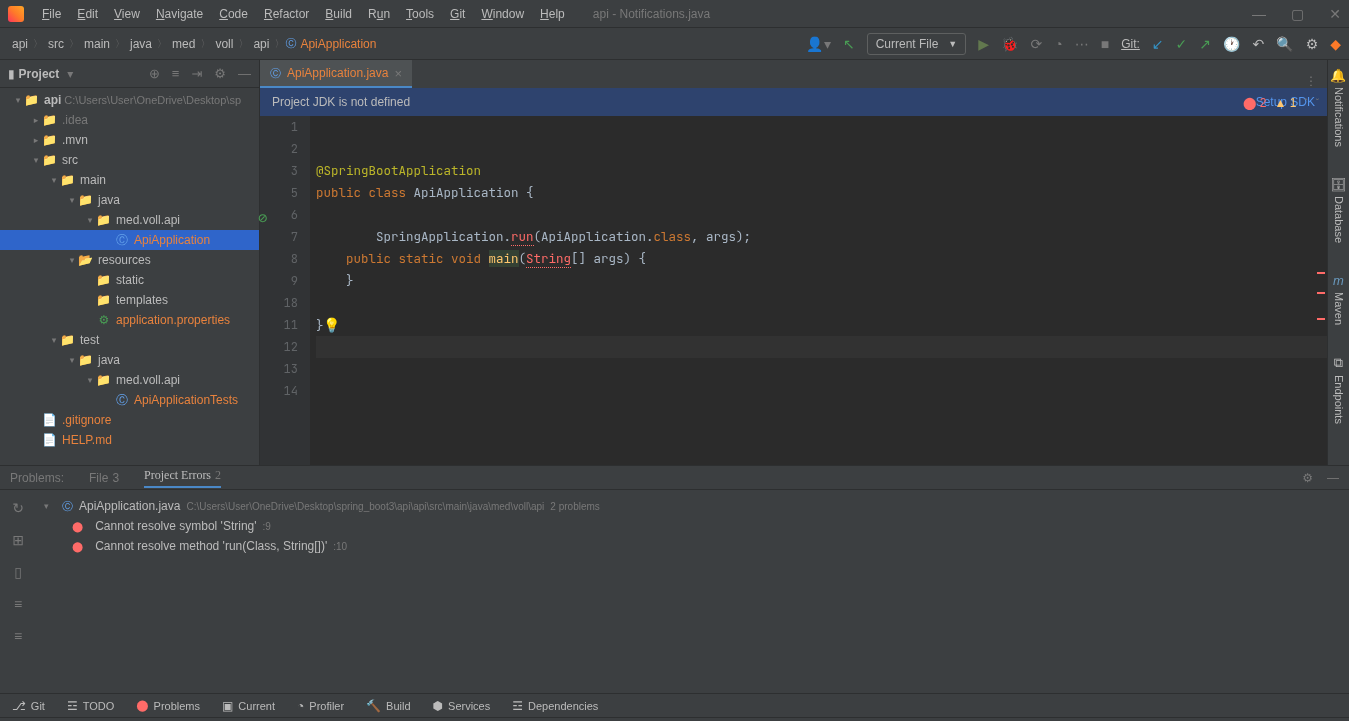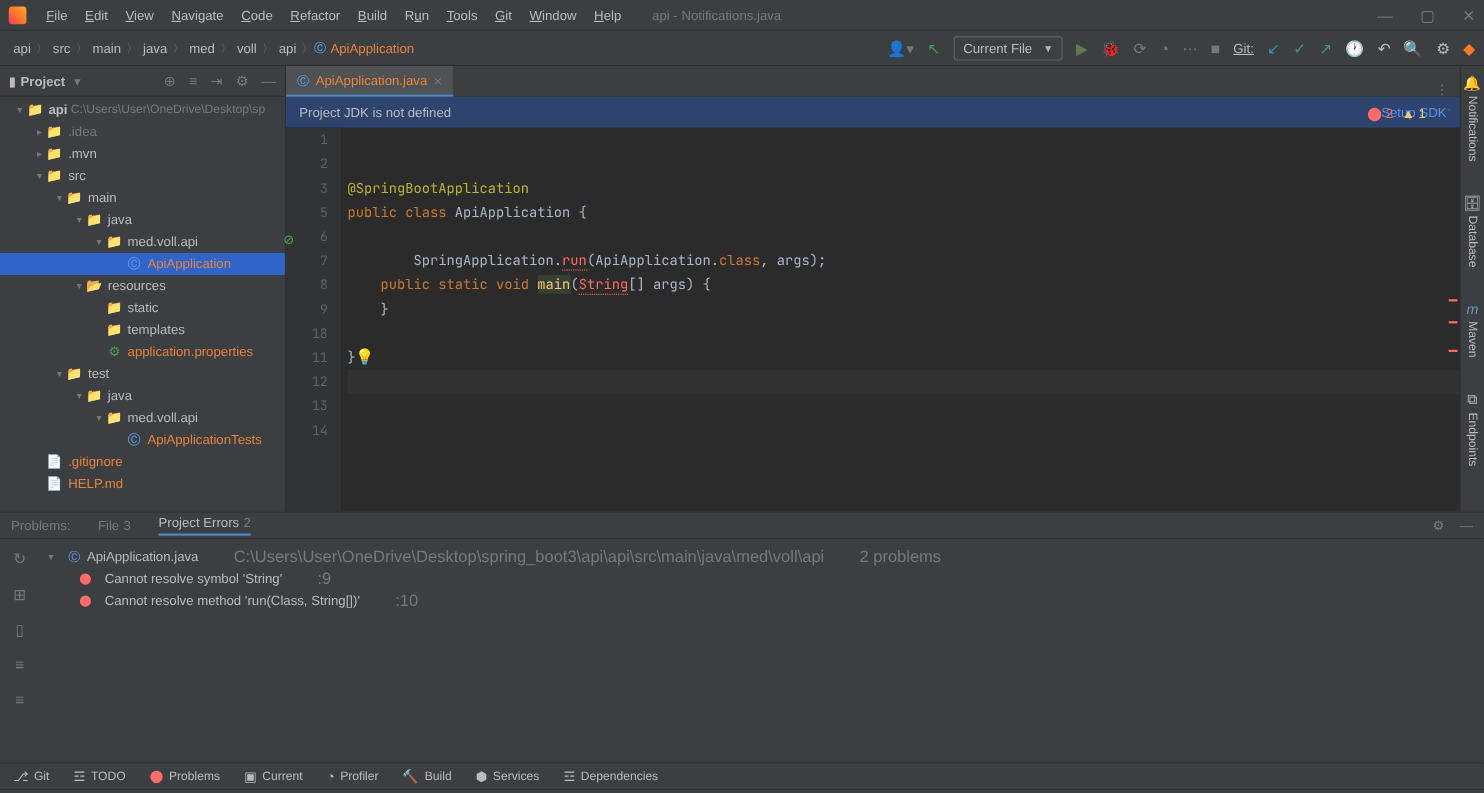--- a/index.html
+++ b/index.html
@@ -69,32 +69,32 @@
 .ind-arrow{color:#787878;font-size:10px;}
 .right-marks{position:absolute;right:0;top:62px;width:12px;}
 .mark{position:absolute;width:8px;height:2px;right:2px;}
 .mark.red{background:#ff6b68;}
 .rightbar{width:22px;background:#3c3f41;border-left:1px solid #2d2f30;display:flex;flex-direction:column;align-items:center;padding-top:8px;gap:30px;}
 .rightbar-item{writing-mode:vertical-rl;color:#bbbbbb;cursor:pointer;font-size:11px;display:flex;align-items:center;gap:4px;}
 .rightbar-icon{font-size:13px;writing-mode:horizontal-tb;}
 .problems-panel{height:228px;background:#3c3f41;border-top:1px solid #2d2f30;display:flex;flex-direction:column;}
 .problems-tabs{height:24px;display:flex;align-items:center;padding:0 10px;gap:25px;border-bottom:1px solid #2d2f30;}
 .ptab{color:#787878;cursor:pointer;}
-.ptab.active{color:#bbbbbb;border-bottom:2px solid #4a88c7;padding-bottom:3px;}
+.ptab.active{color:#bbbbbb;border-bottom:2px solid #4a88c7;padding-bottom:3px;font-family:Liberation Serif, serif;}
 .ptab-count{color:#787878;margin-left:4px;}
 .problems-tools{margin-left:auto;display:flex;gap:14px;color:#787878;}
 .problems-body{flex:1;display:flex;}
 .problems-left{width:36px;background:#3c3f41;display:flex;flex-direction:column;align-items:center;padding-top:10px;gap:16px;}
 .plb{color:#787878;cursor:pointer;font-size:14px;}
 .problems-list{flex:1;padding:6px 8px;}
 .prow{display:flex;align-items:center;height:20px;gap:6px;}
 .prow-arrow{width:12px;color:#787878;font-size:9px;}
 .prow-icon{color:#62a0ea;font-size:11px;}
 .prow-label{color:#bbbbbb;}
-.prow-path{color:#787878;font-size:15px;margin-left:26px;}
+.prow-path{color:#787878;font-size:10px;}
 .prow-err{margin-left:28px;}
 .err-icon{color:#ff6b68;font-size:10px;margin-right:6px;}
 .toolbar{height:24px;background:#3c3f41;border-top:1px solid #2d2f30;display:flex;align-items:center;padding:0 12px;gap:22px;}
 .tbitem{display:flex;align-items:center;gap:5px;color:#bbbbbb;cursor:pointer;font-size:11px;}
 .tbitem .icon{font-size:12px;}
 .tb-problems{color:#bbbbbb;}
 .tb-problems .err-dot{color:#ff6b68;}
 .statusbar{height:24px;background:#3c3f41;border-top:1px solid #2d2f30;display:flex;align-items:center;padding:0 10px;font-size:11px;color:#787878;}
 </style>
 </head>

